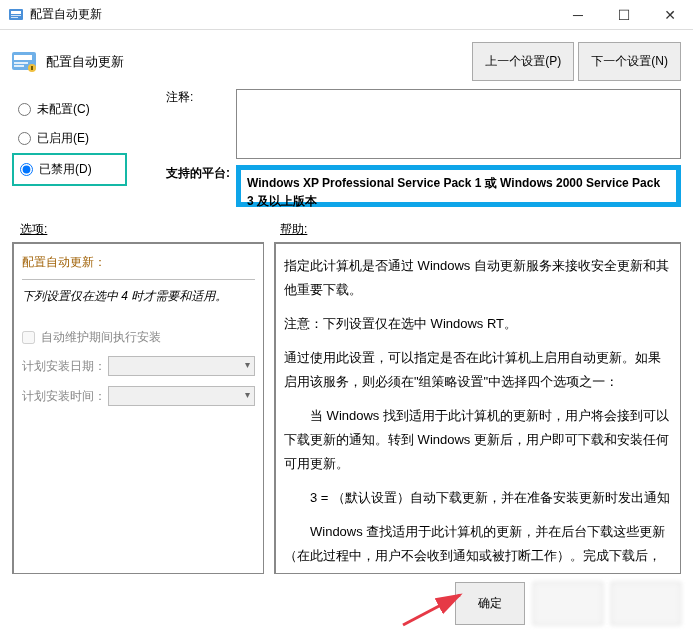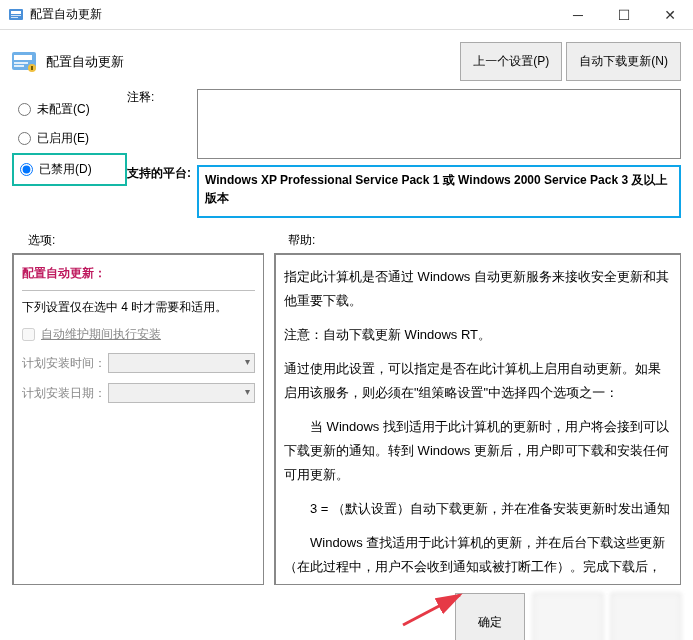--- a/index.html
+++ b/index.html
@@ -69,49 +69,50 @@
       display: flex; align-items: center;
       padding: 6px 6px;
       font-size: 12px;
     }
     .radio-row input { margin-right: 6px; }
     .radio-row.highlight {
       border: 2px solid #14b8a6;
       position: relative;
       z-index: 2;
     }
-    .right-col { flex: 1; }
+    .right-col { flex: 1; margin-left: 39px; }
     .label-cell { width: 70px; }
     .notes-row {
       display: flex;
       margin-bottom: 6px;
     }
     .notes-box {
       flex: 1;
       height: 70px;
       border: 1px solid #888;
       background: #fff;
       padding: 4px;
       font-size: 12px;
     }
     .platform-row { display: flex; font-weight: bold; }
     .platform-box {
       flex: 1;
-      height: 53px;
-      border: 2px solid #0ea5e9;
+      height: 42px;
+      border: 5px solid #0ea5e9;
       background: #fff;
       padding: 4px 6px;
       font-size: 12px;
       line-height: 1.5;
       color: #000;
     }
 
     .middle-labels {
       display: flex;
-      padding: 10px 12px 4px 28px;
+      padding: 10px 12px 4px 20px;
+      text-decoration: underline;
     }
     .middle-labels .opt-label { width: 260px; }
 
     .panels {
       display: flex;
       padding: 0 12px;
       gap: 10px;
     }
     .panel {
       border: 1px solid #888;
@@ -119,28 +120,27 @@
       border-top-width: 2px;
       padding: 10px 8px;
       height: 332px;
       overflow: auto;
     }
     .panel-left { width: 252px; }
     .panel-right { flex: 1; line-height: 1.85; font-size: 13px; }
     .panel-right p { margin-bottom: 10px; }
     .panel-right .indent { text-indent: 2em; }
 
-    .opt-title { color: #be185d; font-size: 12px; margin-bottom: 6px; font-weight: bold; }
+    .opt-title { color: #a16207; font-size: 12px; margin-bottom: 6px; }
     .divider { height: 1px; background: rgba(0,0,0,0.25); margin: 8px 0; }
-    .opt-note { font-size: 12px; margin-bottom: 10px; }
+    .opt-note { font-size: 12px; margin-bottom: 24px; font-style: italic; }
     .chk-row {
       display: flex; align-items: center;
       font-size: 12px; color: #888;
       margin-bottom: 6px;
-      text-decoration: underline;
     }
     .chk-row input { margin-right: 6px; }
     .select-row {
       display: flex; align-items: center;
       margin: 10px 0;
       color: #888;
     }
     .select-row .slabel { width: 86px; font-size: 12px; }
     .select-row .sbox {
       flex: 1; height: 20px; border: 1px solid #bbb;
@@ -153,21 +153,21 @@
       right: 4px; top: 2px;
       font-size: 10px; color: #666;
     }
 
     .footer {
       display: flex;
       justify-content: flex-end;
       padding: 8px 12px;
       gap: 4px;
     }
-    .footer .btn { padding: 20px 22px; }
+    .footer .btn { padding: 12px 22px; }
 
     .arrow {
       position: absolute;
       pointer-events: none;
       z-index: 10;
     }
   </style>
 </head>
 <body>
 
@@ -194,21 +194,21 @@
         <rect x="2" y="4" width="24" height="18" rx="2" fill="#6fb0e8"></rect>
         <rect x="4" y="7" width="18" height="5" fill="#fff"></rect>
         <rect x="4" y="14" width="14" height="2" fill="#e1effa"></rect>
         <rect x="4" y="17" width="10" height="2" fill="#e1effa"></rect>
         <circle cx="22" cy="20" r="4" fill="#f0c040"></circle>
         <rect x="21" y="18" width="2" height="4" fill="#735c00"></rect>
       </svg>
   </span>
   <span class="title">配置自动更新</span>
   <button class="btn"><span>上一个设置(P)</span></button>
-  <button class="btn"><span>自动下载更新(N)</span></button>
+  <button class="btn"><span>下一个设置(N)</span></button>
 </div>
 
 <div class="config-area">
   <div class="radio-col">
     <label class="radio-row">
       <input type="radio" name="cfg" style="">
       <span>未配置(C)</span>
     </label>
     <label class="radio-row">
       <input type="radio" name="cfg" style="">
@@ -239,31 +239,31 @@
 <div class="panels">
   <div class="panel panel-left">
     <div class="opt-title">配置自动更新：</div>
     <div class="divider"></div>
     <div class="opt-note">下列设置仅在选中 4 时才需要和适用。</div>
     <label class="chk-row">
       <input type="checkbox" disabled="" style="">
       <span>自动维护期间执行安装</span>
     </label>
     <div class="select-row">
+      <span class="slabel">计划安装日期：</span>
+      <div class="sbox"></div>
+    </div>
+    <div class="select-row">
       <span class="slabel">计划安装时间：</span>
       <div class="sbox"></div>
     </div>
-    <div class="select-row">
-      <span class="slabel">计划安装日期：</span>
-      <div class="sbox"></div>
-    </div>
   </div>
   <div class="panel panel-right">
     <p>指定此计算机是否通过 Windows 自动更新服务来接收安全更新和其他重要下载。</p>
-    <p>注意：自动下载更新 Windows RT。</p>
+    <p>注意：下列设置仅在选中 Windows RT。</p>
     <p>通过使用此设置，可以指定是否在此计算机上启用自动更新。如果启用该服务，则必须在"组策略设置"中选择四个选项之一：</p>
     <p class="indent">当 Windows 找到适用于此计算机的更新时，用户将会接到可以下载更新的通知。转到 Windows 更新后，用户即可下载和安装任何可用更新。</p>
     <p class="indent">3 = （默认设置）自动下载更新，并在准备安装更新时发出通知</p>
     <p class="indent">Windows 查找适用于此计算机的更新，并在后台下载这些更新（在此过程中，用户不会收到通知或被打断工作）。完成下载后，用户将收到可以安装更新的通知。转到 Windows 更新后，</p>
   </div>
 </div>
 
 <div class="footer">
   <button class="btn"><span>确定</span></button>
   <button class="btn" style="filter:blur(2px);opacity:0.5;width:70px"></button>

